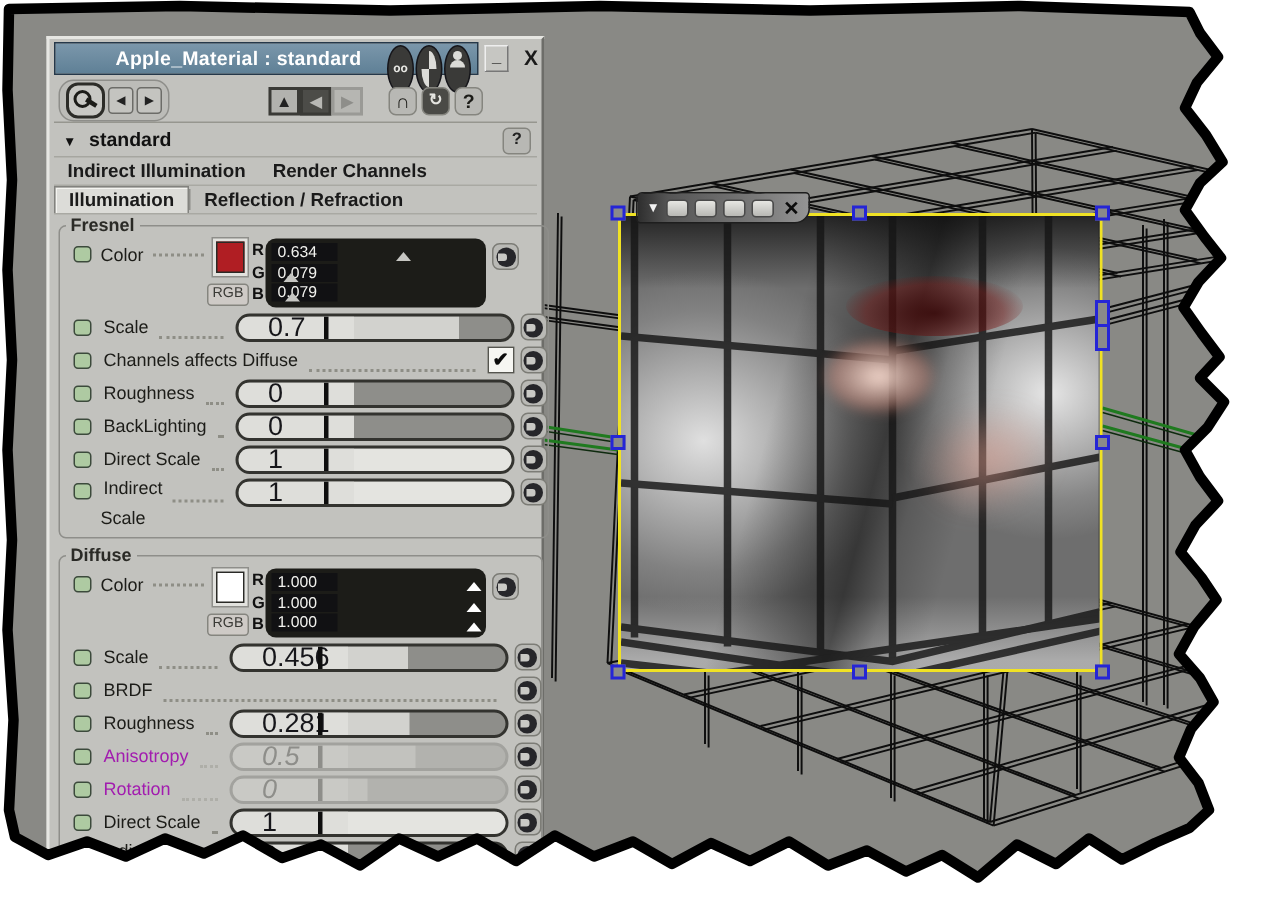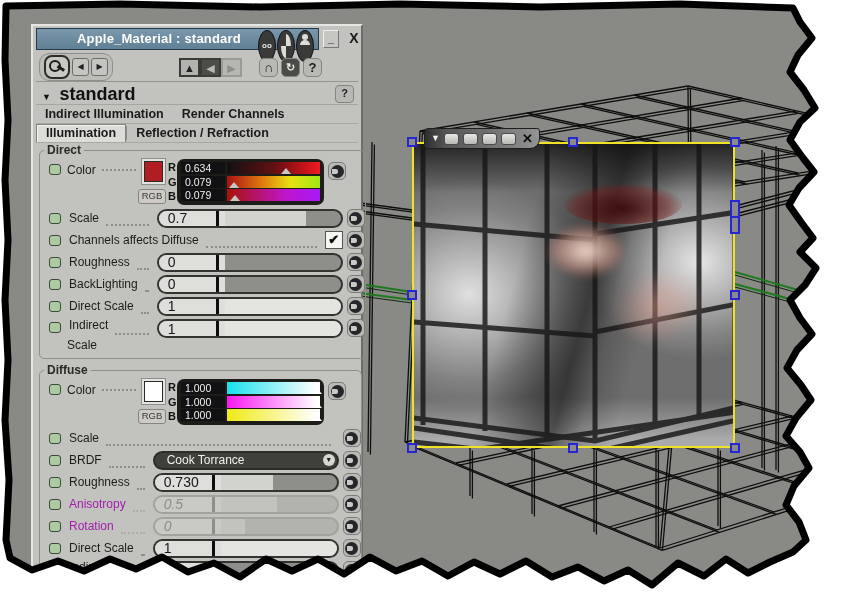--- a/index.html
+++ b/index.html
@@ -73,42 +73,42 @@
   .nav-btn{width:21px;height:19px;border:2px solid #3a3a36;background:#b2b2ae;color:#222;
      font-size:11px;text-align:center;line-height:16px;box-sizing:border-box;}
   .nav-btn.pressed{background:#4c4c48;color:#b8b8b4;}
   .nav-btn.disabled{border-color:#9a9a96;color:#8e8e8a;background:#b6b6b2;}
   .util-btn{width:19px;height:19px;border:1px solid #85857f;border-radius:5px;background:#b8b8b4;
      color:#1c1c18;font-weight:bold;font-size:13px;text-align:center;line-height:17px;margin-left:3px;box-sizing:border-box;}
   .util-btn.dark{background:#4a4a46;color:#e4e4e0;font-size:11px;}
   .util-wrap{margin-left:14px;display:flex;}
   .sec-head{position:absolute;left:3px;top:58px;width:322px;height:20px;border-bottom:1px solid #a6a6a0;}
   .sec-head .tri{font-size:9px;color:#111;margin-left:6px;}
-  .sec-head .name{font-weight:bold;font-size:18px;color:#111;margin-left:4px;}
+  .sec-head .name{font-weight:bold;font-size:13px;color:#111;margin-left:4px;}
   .sec-help{position:absolute;right:4px;top:1px;width:17px;height:16px;border:1px solid #85857f;border-radius:4px;
      background:#b8b8b4;color:#222;font-weight:bold;font-size:11px;text-align:center;line-height:15px;}
   .tabs{position:absolute;left:3px;top:79px;width:322px;}
   .tabrow{display:flex;align-items:center;height:18px;border-bottom:1px solid #a9a9a3;}
   .tab{font-weight:bold;font-size:12.5px;color:#1a1a1a;padding:0 9px;line-height:17px;white-space:nowrap;}
   .tab.active{background:#dcdcd8;border:1px solid #82827e;border-bottom:none;box-shadow:inset 1px 1px 0 #f4f4f0;}
   .tabsep{width:1px;height:14px;background:#8e8e8a;}
   
   fieldset{position:absolute;left:6px;width:314px;margin:0;padding:2px 0 0 0;
      border:1px solid #8e8e8a;border-radius:5px;}
   legend{font-weight:bold;font-size:12px;color:#2a2a26;padding:0 3px;margin-left:4px;}
   .prow{display:flex;align-items:center;height:22px;position:relative;}
   .cdot{width:10px;height:9px;border:1.5px solid #3c4a3c;border-radius:3px;background:#aecaa2;
      margin-left:9px;flex:none;box-sizing:content-box;}
   .plabel{font-size:12px;color:#1c1c18;margin-left:8px;white-space:nowrap;}
   .leader{flex:1;border-bottom:2px dotted #8e8e86;margin:8px 8px 0 7px;height:6px;min-width:4px;}
   .slider{width:186px;height:19px;border:2px solid #33332f;border-radius:10px;background:#8e8e8a;
      position:relative;overflow:hidden;flex:none;box-sizing:border-box;}
   .sl-fill{position:absolute;left:60px;top:0;bottom:0;background:#d2d2ce;}
   .sl-val{position:absolute;left:0;top:0;bottom:0;width:57px;background:#dededa;
-     font-size:14px;color:#16161a;padding-left:9px;display:flex;align-items:center;}
+     font-size:18px;color:#16161a;padding-left:20px;display:flex;align-items:center;}
   .sl-div{position:absolute;left:57px;top:0;bottom:0;width:3px;background:#0e0e0e;}
   .prow.disabled .slider{border-color:#a2a29e;background:#b2b2ae;font-style:italic;}
   .prow.disabled .sl-val{background:#c9c9c5;color:#8e8e8a;}
   .prow.disabled .sl-div{background:#8e8e8a;}
   .prow.disabled .sl-fill{background:#c2c2be;}
   .prow.disabled .plabel{color:#a21caf;}
   .prow.disabled .leader{border-color:#aeaea8;}
   .plug{width:18px;height:18px;border:1px solid #7c7c76;border-radius:5px;background:#b9b9b5;
      margin-left:4px;position:relative;flex:none;box-sizing:border-box;}
   .plug::before{content:"";position:absolute;left:1.5px;top:1.5px;width:13px;height:13px;border-radius:50%;background:#26262a;}
@@ -117,21 +117,21 @@
      color:#0c0c0c;font-size:13px;font-weight:bold;text-align:center;line-height:15px;flex:none;}
   
   .colorrow{display:flex;height:48px;position:relative;}
   .cw-left{width:137px;position:relative;flex:none;}
   .swatch{position:absolute;left:104px;top:2px;width:17px;height:19px;border:1px solid #2a2a26;
      box-shadow:0 0 0 2px #e2e2de, 0 0 0 3px #8e8e8a;}
   .rgb-btn{position:absolute;left:98px;top:30px;width:26px;height:13px;border:1px solid #85857f;border-radius:3px;
      background:#cecac6;color:#3a3a36;font-size:9.5px;text-align:center;line-height:12px;}
   .cw-letters{position:absolute;left:128px;top:1px;font-weight:bold;font-size:11px;color:#111;line-height:14.5px;}
   .colorwidget{width:147px;height:46px;background:#1c1c18;border-radius:7px;padding:3px 4px;box-sizing:border-box;flex:none;}
-  .cw-row{display:flex;height:12px;margin-bottom:1.5px;}
+  .cw-row{display:flex;height:12px;margin-bottom:1.5px;flex-direction:column;}
   .cw-val{width:44px;background:#111113;color:#f2f2ee;font-size:10.5px;line-height:12px;padding-left:4px;box-sizing:border-box;flex:none;}
   .cw-grad{flex:1;position:relative;margin-left:2px;}
   .cw-mark{position:absolute;bottom:0;width:0;height:0;border-left:5px solid transparent;
      border-right:5px solid transparent;border-bottom:6px solid #c6c6c2;transform:translateX(-5px);}
   .grad-r{background:linear-gradient(to right,#131011,#641013 52%,#c01318 82%,#ee1c22);}
   .grad-g{background:linear-gradient(to right,#a81214,#e07a10 38%,#e8e112 68%,#9fe813);}
   .grad-b{background:linear-gradient(to right,#a81208,#c015c8 62%,#a818f8);}
   .grad-sr{background:linear-gradient(to right,#18e0ee,#ffffff 96%);}
   .grad-sg{background:linear-gradient(to right,#f818f0,#ffffff 96%);}
   .grad-sb{background:linear-gradient(to right,#f0ea14,#ffffff 96%);}
@@ -262,21 +262,21 @@
       <span class="tab">Render Channels</span>
     </div>
     <div class="tabrow">
       <span class="tab active">Illumination</span>
       <span class="tabsep"></span>
       <span class="tab">Reflection / Refraction</span>
     </div>
   </div>
 
   <fieldset style="top:117px;height:212px;">
-    <legend>Direct</legend>
+    <legend>Fresnel</legend>
 
     <div class="colorrow">
       <div class="cw-left">
         <span class="cdot" style="position:absolute;left:9px;top:5px;margin:0;"></span>
         <span class="plabel" style="position:absolute;left:27px;top:4px;margin:0;">Color</span>
         <span class="leader" style="position:absolute;left:62px;top:4px;width:34px;margin:0;"></span>
         <span class="swatch" style="background:#b01e23;"></span>
         <span class="rgb-btn">RGB</span>
         <span class="cw-letters"><span>R</span><br>
           <span>G</span><br>
@@ -407,40 +407,42 @@
             </span>
           </div>
       </div>
       <span class="plug" style="margin-top:3px;"></span>
     </div>
 
     <div class="prow">
       <span class="cdot"></span>
       <span class="plabel">Scale</span>
       <span class="leader"></span>
+      <span class="slider">
+        <span class="sl-fill" style="width:57px;"></span>
+        <span class="sl-val">0.456</span>
+        <span class="sl-div"></span>
+        </span>
       <span class="plug"></span>
     </div>
 
     <div class="prow">
       <span class="cdot"></span>
       <span class="plabel">BRDF</span>
       <span class="leader"></span>
-      <span class="dd">
-        <span>Cook Torrance</span>
-        <span class="dd-circle">▼</span></span>
       <span class="plug"></span>
     </div>
 
     <div class="prow">
       <span class="cdot"></span>
       <span class="plabel">Roughness</span>
       <span class="leader"></span>
       <span class="slider">
         <span class="sl-fill" style="width:58px;"></span>
-        <span class="sl-val">0.730</span>
+        <span class="sl-val">0.281</span>
         <span class="sl-div"></span>
         </span>
       <span class="plug"></span>
     </div>
 
     <div class="prow disabled">
       <span class="cdot"></span>
       <span class="plabel">Anisotropy</span>
       <span class="leader"></span>
       <span class="slider">

